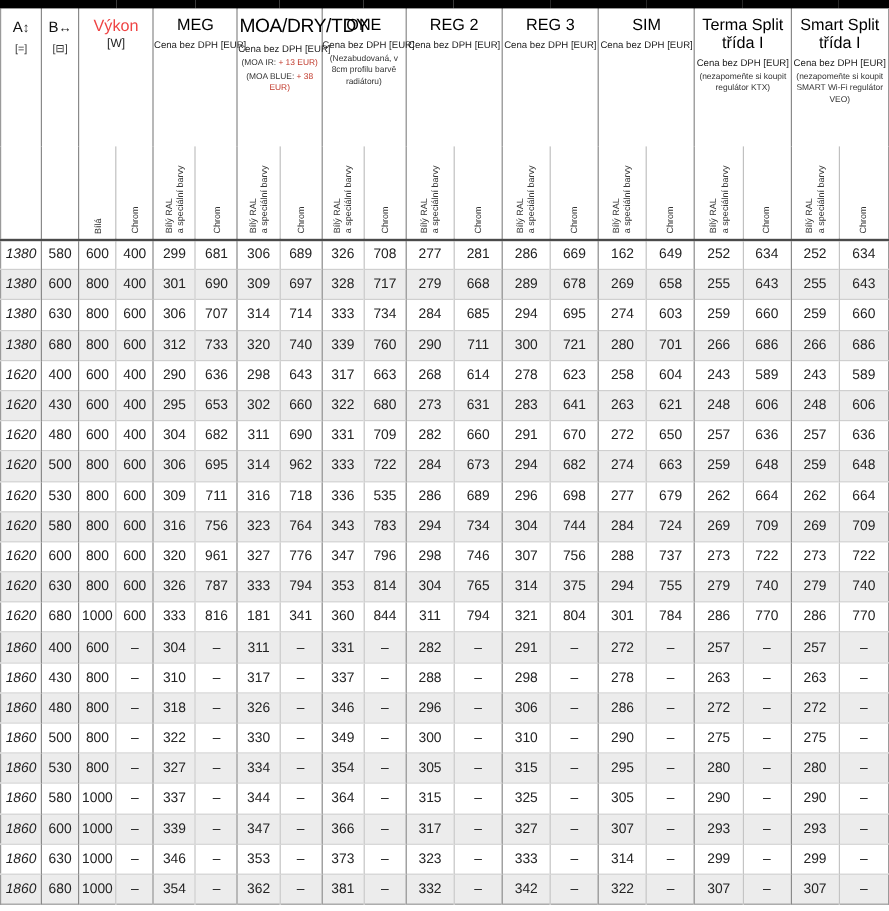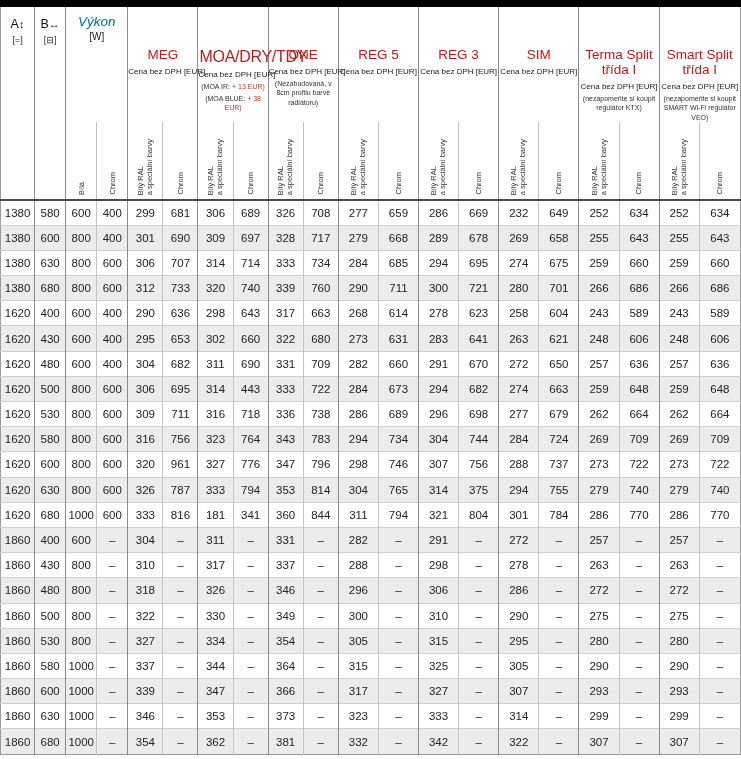--- a/index.html
+++ b/index.html
@@ -13,40 +13,40 @@
   thead{border-bottom:2px solid #4a4a4a;}
   th{font-weight:normal;padding:0;vertical-align:top;}
   .hrow1 th{border-left:1px solid #8a8a8a;padding-top:7px;}
   .hrow1 th:first-child{border-left:none;}
   .hrow2 th{border-left:1px solid #c0c0c0;vertical-align:bottom;height:77px;}
   .hrow2 th:nth-child(odd){border-left-color:#8a8a8a;}
   .hrow1{height:118px;}
   .dimhead .dletter{font-size:12.5px;color:#111;}
   .dimhead .darrow{font-size:11px;}
   .dimhead .dicon{display:block;font-size:9px;color:#333;margin-top:3px;letter-spacing:0;}
-  .vykon-name{font-size:13.5px;color:#0369a1;text-align:center;font-style:italic;}
+  .vykon-name{font-size:13.5px;color:#ef4444;text-align:center;}
   .vykon-unit{font-size:10px;color:#222;text-align:center;margin-top:2px;}
-  .gname{font-size:13.5px;line-height:1.1;color:#b91c1c;text-align:center;padding:0 1px;margin-top:34px;}
+  .gname{font-size:13.5px;line-height:1.1;color:#000000;text-align:center;padding:0 1px;}
   th[data-name="header-group-moa-dry-tdy"] .gname{white-space:nowrap;font-size:16px;letter-spacing:-0.3px;}
   .gprice{font-size:8px;color:#222;text-align:center;margin-top:4px;white-space:nowrap;}
   .gnote{font-size:7px;line-height:1.35;color:#333;text-align:center;margin-top:3px;padding:0 2px;}
   .gnote .red{color:#c0392b;}
   .vtext{writing-mode:vertical-rl;transform:rotate(180deg);font-size:7.5px;line-height:1.25;color:#333;
          margin:0 auto 4px auto;text-align:left;}
   .vtext span{display:block;}
   
   tbody tr{height:25.2px;}
   tbody tr:nth-child(even){background:#ececec;}
   td{
     text-align:center;vertical-align:middle;font-size:11.5px;color:#222;
     border-left:1px solid #c4c4c4;border-top:1px solid #cfcfcf;
     padding:0;overflow:hidden;white-space:nowrap;
   }
   td:nth-child(odd){border-left-color:#8a8a8a;}
-  td:first-child{border-left:none;}
+  td:first-child{border-left:none;font-style:italic;}
   td:nth-child(2){border-left-color:#8a8a8a;margin-top:12px;}
 </style>
 </head>
 <body>
 
 <table class="price-table" data-name="price-table">
   <colgroup>
     <col style="width:34px">
       <col style="width:31px">
     <col style="width:31px">
@@ -91,21 +91,21 @@
         <div class="gprice" data-name="price-label">Cena bez DPH [EUR]</div>
         <div class="gnote" data-name="group-note"><span>(MOA IR: </span><span class="red" data-name="surcharge-value">+ 13 EUR)</span></div>
         <div class="gnote" data-name="group-note"><span>(MOA BLUE: </span><span class="red" data-name="surcharge-value">+ 38 EUR)</span></div>
       </th>
       <th colspan="2" data-name="header-group-one">
         <div class="gname" data-name="group-name">ONE</div>
         <div class="gprice" data-name="price-label">Cena bez DPH [EUR]</div>
         <div class="gnote" data-name="group-note">(Nezabudovaná, v 8cm profilu barvě radiátoru)</div>
       </th>
       <th colspan="2" data-name="header-group-reg2">
-        <div class="gname" data-name="group-name">REG 5</div>
+        <div class="gname" data-name="group-name">REG 2</div>
         <div class="gprice" data-name="price-label">Cena bez DPH [EUR]</div>
       </th>
       <th colspan="2" data-name="header-group-reg3">
         <div class="gname" data-name="group-name">REG 3</div>
         <div class="gprice" data-name="price-label">Cena bez DPH [EUR]</div>
       </th>
       <th colspan="2" data-name="header-group-sim">
         <div class="gname" data-name="group-name">SIM</div>
         <div class="gprice" data-name="price-label">Cena bez DPH [EUR]</div>
       </th>
@@ -228,24 +228,24 @@
         <td data-name="dim-cell">580</td>
         <td data-name="power-cell">600</td>
         <td data-name="power-cell">400</td>
         <td data-name="price-cell">299</td>
         <td data-name="price-cell">681</td>
         <td data-name="price-cell">306</td>
         <td data-name="price-cell">689</td>
         <td data-name="price-cell">326</td>
         <td data-name="price-cell">708</td>
         <td data-name="price-cell">277</td>
-        <td data-name="price-cell">659</td>
+        <td data-name="price-cell">281</td>
         <td data-name="price-cell">286</td>
         <td data-name="price-cell">669</td>
-        <td data-name="price-cell">232</td>
+        <td data-name="price-cell">162</td>
         <td data-name="price-cell">649</td>
         <td data-name="price-cell">252</td>
         <td data-name="price-cell">634</td>
         <td data-name="price-cell">252</td>
         <td data-name="price-cell">634</td>
       </tr>
       <tr data-name="table-row">
         <td data-name="dim-cell">1380</td>
         <td data-name="dim-cell">600</td>
         <td data-name="power-cell">800</td>
@@ -276,21 +276,21 @@
         <td data-name="price-cell">707</td>
         <td data-name="price-cell">314</td>
         <td data-name="price-cell">714</td>
         <td data-name="price-cell">333</td>
         <td data-name="price-cell">734</td>
         <td data-name="price-cell">284</td>
         <td data-name="price-cell">685</td>
         <td data-name="price-cell">294</td>
         <td data-name="price-cell">695</td>
         <td data-name="price-cell">274</td>
-        <td data-name="price-cell">675</td>
+        <td data-name="price-cell">603</td>
         <td data-name="price-cell">259</td>
         <td data-name="price-cell">660</td>
         <td data-name="price-cell">259</td>
         <td data-name="price-cell">660</td>
       </tr>
       <tr data-name="table-row">
         <td data-name="dim-cell">1380</td>
         <td data-name="dim-cell">680</td>
         <td data-name="power-cell">800</td>
         <td data-name="power-cell">600</td>
@@ -378,21 +378,21 @@
         <td data-name="price-cell">636</td>
       </tr>
       <tr data-name="table-row">
         <td data-name="dim-cell">1620</td>
         <td data-name="dim-cell">500</td>
         <td data-name="power-cell">800</td>
         <td data-name="power-cell">600</td>
         <td data-name="price-cell">306</td>
         <td data-name="price-cell">695</td>
         <td data-name="price-cell">314</td>
-        <td data-name="price-cell">443</td>
+        <td data-name="price-cell">962</td>
         <td data-name="price-cell">333</td>
         <td data-name="price-cell">722</td>
         <td data-name="price-cell">284</td>
         <td data-name="price-cell">673</td>
         <td data-name="price-cell">294</td>
         <td data-name="price-cell">682</td>
         <td data-name="price-cell">274</td>
         <td data-name="price-cell">663</td>
         <td data-name="price-cell">259</td>
         <td data-name="price-cell">648</td>
@@ -402,21 +402,21 @@
       <tr data-name="table-row">
         <td data-name="dim-cell">1620</td>
         <td data-name="dim-cell">530</td>
         <td data-name="power-cell">800</td>
         <td data-name="power-cell">600</td>
         <td data-name="price-cell">309</td>
         <td data-name="price-cell">711</td>
         <td data-name="price-cell">316</td>
         <td data-name="price-cell">718</td>
         <td data-name="price-cell">336</td>
-        <td data-name="price-cell">738</td>
+        <td data-name="price-cell">535</td>
         <td data-name="price-cell">286</td>
         <td data-name="price-cell">689</td>
         <td data-name="price-cell">296</td>
         <td data-name="price-cell">698</td>
         <td data-name="price-cell">277</td>
         <td data-name="price-cell">679</td>
         <td data-name="price-cell">262</td>
         <td data-name="price-cell">664</td>
         <td data-name="price-cell">262</td>
         <td data-name="price-cell">664</td>

